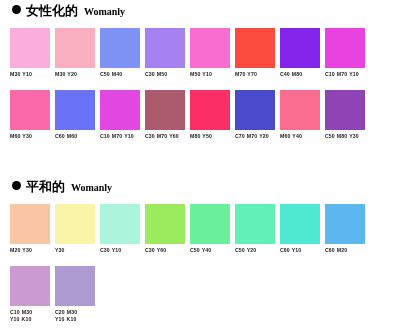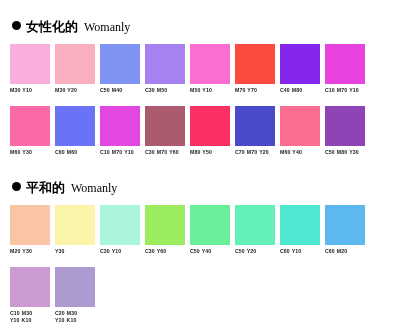--- a/index.html
+++ b/index.html
@@ -20,21 +20,20 @@
     height: 333px;
     position: relative;
     box-sizing: border-box;
   }
 
   
   .section {
     position: absolute;
     left: 0;
     width: 400px;
-    margin-top: 16px;
   }
   .section-header {
     display: flex;
     align-items: baseline;
     padding-left: 12px;
     height: 20px;
   }
   .bullet {
     width: 9px;
     height: 9px;
@@ -49,22 +48,22 @@
   .title-cjk {
     font-family: "DejaVu Sans", sans-serif;
     font-size: 13px;
     font-weight: bold;
     letter-spacing: 0px;
     color: #000000;
     line-height: 14px;
   }
   .title-en {
     font-family: "Liberation Serif", serif;
-    font-size: 12px;
-    font-weight: normal;
+    font-size: 10px;
+    font-weight: bold;
     color: #000000;
     margin-left: 6px;
     line-height: 12px;
   }
 
   
   .row {
     position: relative;
     height: 62px;
     padding-left: 10px;
@@ -170,21 +169,21 @@
         <span class="swatch" style="background: rgb(251, 109, 144);"></span>
         <div class="code">M60 Y40</div>
       </div>
       <div class="cell">
         <span class="swatch" style="background: rgb(142, 68, 180);"></span>
         <div class="code">C50 M80 Y30</div>
       </div>
     </div>
   </div>
 
-  <div class="section" style="top:165px;">
+  <div class="section" style="top:180px;">
 
     <div class="section-header">
       <span class="bullet"></span>
       <span class="title-cjk">平和的</span>
       <span class="title-en">Womanly</span>
     </div>
 
     <div class="row" style="margin-top:4px;">
       <div class="cell">
         <span class="swatch" style="background: rgb(250, 197, 164);"></span>

